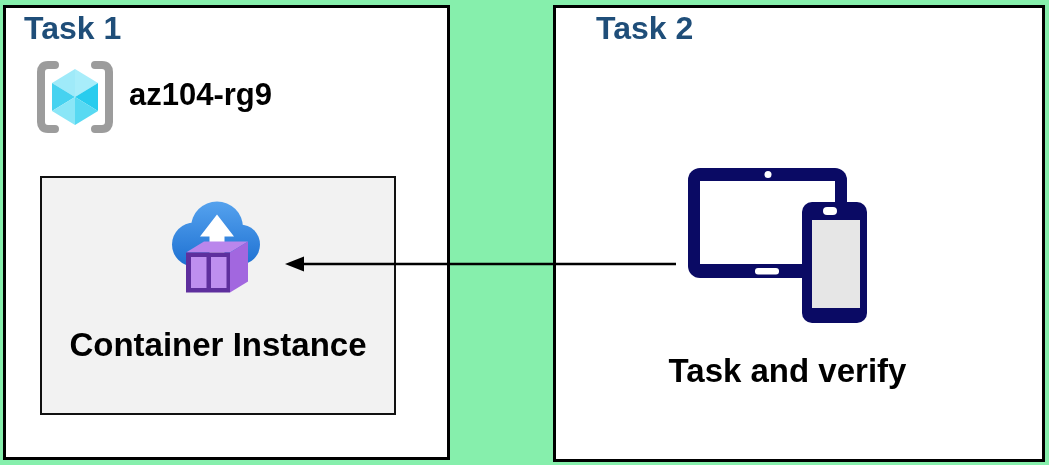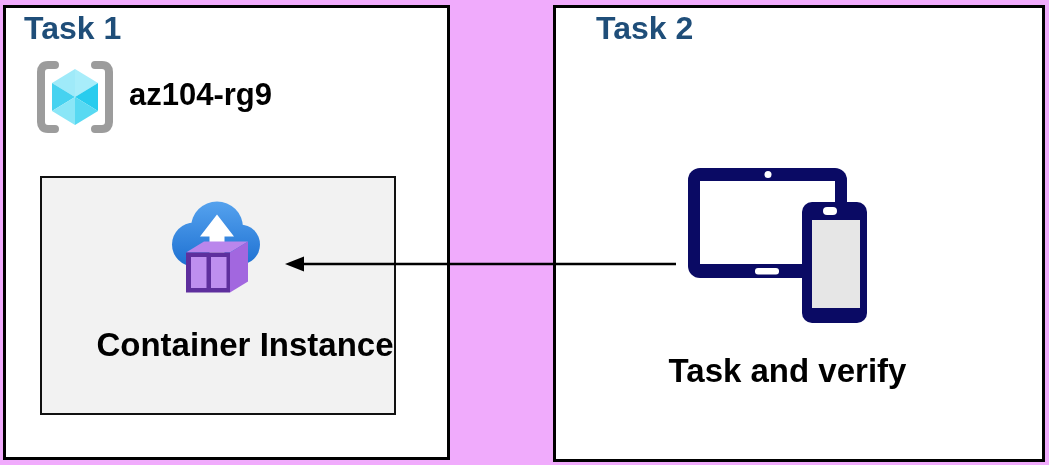--- a/index.html
+++ b/index.html
@@ -1,19 +1,19 @@
 <!DOCTYPE html>
 <html style="--heading: #1F4E79; --box_border: #000000; --inner_box_bg: #F2F2F2; --device_navy: #0A0A64; --arrow: #000000; --bracket_gray: #9C9C9C; --cube_cyan_light: #A4ECFA; --cube_cyan_dark: #29CCEE; --cloud_blue_top: #55A2EE; --cloud_blue_bottom: #1C6FD1; --container_purple_light: #BE8FEF; --container_purple_dark: #5E2F9D;"><head>
 <meta charset="utf-8">
 <style>
   html,body{margin:0;padding:0;background:#ffffff;}
   #canvas{
     position:relative;
     width:1049px;height:465px;
-    background:#f0abfc;
+    background:#86efac;
     font-family:"Liberation Sans", sans-serif;
     overflow:hidden;
   }
   .task-box{
     position:absolute;
     background:#ffffff;
     border:3px solid var(--box_border,#000);
   }
   #task1-box{left:3px;top:5px;width:441px;height:449px;}
   #task2-box{left:553px;top:5px;width:486px;height:451px;}
@@ -33,21 +33,20 @@
   #container-box{
     position:absolute;left:40px;top:176px;width:352px;height:235px;
     background:var(--inner_box_bg,#F2F2F2);
     border:2px solid #111111;
   }
   #aci-icon{position:absolute;left:168px;top:194px;width:100px;height:116px;}
   #container-label{
     position:absolute;left:40px;top:326px;width:356px;
     text-align:center;font-size:33px;font-weight:bold;color:#000;
     white-space:nowrap;
-    padding-left:27px;
   }
   #devices-icon{position:absolute;left:685px;top:162px;width:185px;height:165px;}
   #task2-caption{
     position:absolute;left:600px;top:352px;width:375px;
     text-align:center;font-size:33px;font-weight:bold;color:#000;
     white-space:nowrap;
   }
   #connector-arrow{
     position:absolute;left:0;top:0;width:1049px;height:465px;
     pointer-events:none;

